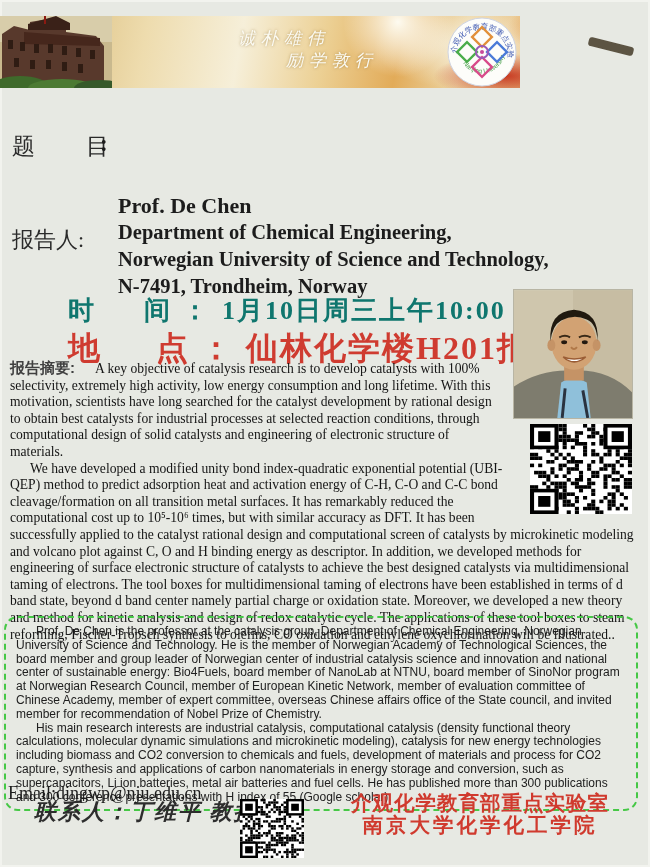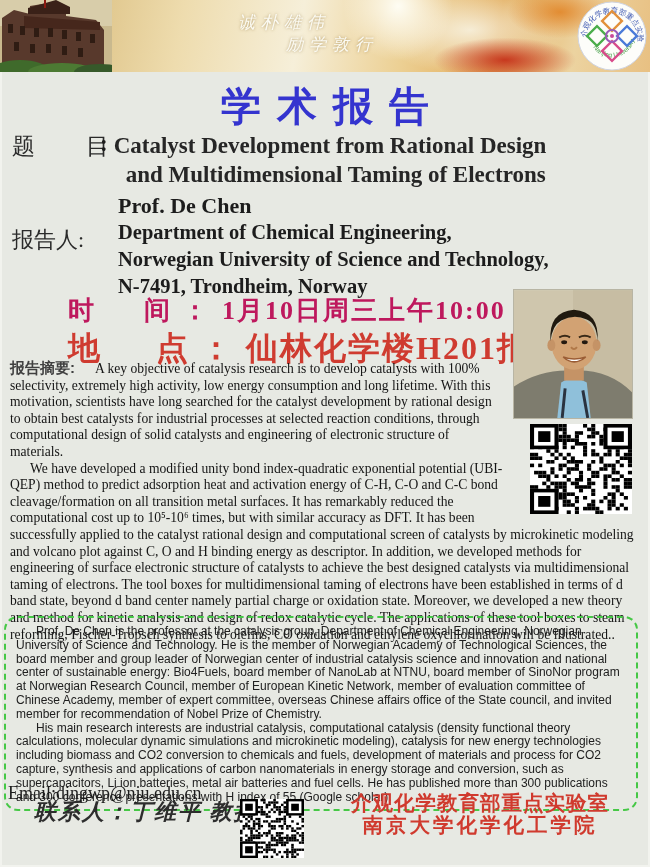--- a/index.html
+++ b/index.html
@@ -6,21 +6,21 @@
   html,body { background:#cfd2cc; }
   .poster {
     position:relative; width:650px; height:867px; margin:0 auto;
     background:#e7e9e3; overflow:hidden;
     font-family:"Liberation Serif", serif; color:#1c1c1c;
     box-shadow: inset 0 0 0 2px #f2f3ee;
   }
 
   
   .banner {
-    position:absolute; left:0; top:0; width:650px; height:72px;
+    position:absolute; left:0; top:16px; width:520px; height:72px;
     background:
       radial-gradient(circle at 398px 6px, rgba(255,255,248,.95), rgba(255,255,248,0) 55px),
       radial-gradient(ellipse 95px 30px at 505px 60px, rgba(196,42,20,.9), rgba(196,42,20,0) 75%),
       radial-gradient(ellipse 70px 35px at 560px 12px, rgba(225,130,35,.85), rgba(225,130,35,0) 75%),
       radial-gradient(ellipse 120px 55px at 470px 30px, rgba(250,250,240,.8), rgba(250,250,240,0) 80%),
       linear-gradient(100deg,#b9924e 0%, #d9bc7c 9%, #eedcae 28%, #f6efd9 46%, #ecd094 62%, #e2ab59 76%, #ecd3a0 88%, #e8c082 100%);
   }
   .banner-trunk { position:absolute; left:588px; top:26px; width:46px; height:9px;
     background:#3a2e1a; transform:rotate(14deg); border-radius:3px; opacity:.8; }
   .motto { position:absolute; left:238px; top:12px; color:#fbfaf2;
@@ -34,21 +34,21 @@
   .row { position:absolute; display:flex; }
   .topic-row { left:12px; top:131px; }
   .topic-label { font-size:23px; color:#2a2a2a; width:88px; letter-spacing:14px; white-space:nowrap; }
   .topic-colon { font-size:23px; font-weight:bold; margin-right:6px; }
   .topic-lines { font-size:23px; font-weight:bold; line-height:29px; color:#262626; }
   .topic-line2 { padding-left:12px; }
   .speaker-row { left:12px; top:193px; }
   .speaker-label { font-size:22px; color:#2a2a2a; width:106px; white-space:nowrap;margin-top:32px; }
   .speaker-name { font-size:22px; font-weight:bold; line-height:26px; }
   .speaker-aff { font-size:20.5px; font-weight:bold; line-height:27px; }
-  .time-row { position:absolute; left:68px; top:293px; color:#be185d; font-size:26px;
+  .time-row { position:absolute; left:68px; top:293px; color:#0f766e; font-size:26px;
     letter-spacing:2px; white-space:nowrap; font-weight:bold; }
   .venue-row { position:absolute; left:68px; top:327px; color:#cf3b30; font-size:32px;
     letter-spacing:2px; white-space:nowrap; font-weight:bold; }
   .sched-label { letter-spacing:12px; margin-right:2px; }
 
   
   .photo { position:absolute; left:513px; top:289px; width:120px; height:130px;
     border:1px solid #b8b5a4; }
   .qr { background:#fff; }
   .qr1 { position:absolute; left:530px; top:424px; width:102px; height:90px; }
@@ -134,29 +134,24 @@
         <rect x="28" y="13" width="14" height="14" transform="rotate(45 35 20)" stroke="#e2903a"></rect>
         <rect x="28" y="43" width="14" height="14" transform="rotate(45 35 50)" stroke="#d84a8a"></rect>
         <rect x="13" y="28" width="14" height="14" transform="rotate(45 20 35)" stroke="#4aad4a"></rect>
         <rect x="43" y="28" width="14" height="14" transform="rotate(45 50 35)" stroke="#4a7ad8"></rect>
       </g>
       <circle cx="35" cy="35" r="6" fill="none" stroke="#9a5ab8" stroke-width="2"></circle>
       <circle cx="35" cy="35" r="2" fill="#c84a9a"></circle>
     </svg>
   </div>
 
-  <div class="page-title">学术报告</div>
 
   <div class="row topic-row">
     <span class="topic-label">题　目</span>
     <span class="topic-colon">:</span>
-    <div class="topic-lines">
-      <div>Catalyst Development from Rational Design</div>
-      <div class="topic-line2">and Multidimensional Taming of Electrons</div>
-    </div>
   </div>
 
   <div class="row speaker-row">
     <span class="speaker-label">报告人:</span>
     <div>
       <div class="speaker-name">Prof. De Chen</div>
       <div class="speaker-aff">Department of Chemical Engineering,</div>
       <div class="speaker-aff">Norwegian University of Science and Technology,</div>
       <div class="speaker-aff">N-7491, Trondheim, Norway</div>
     </div>

